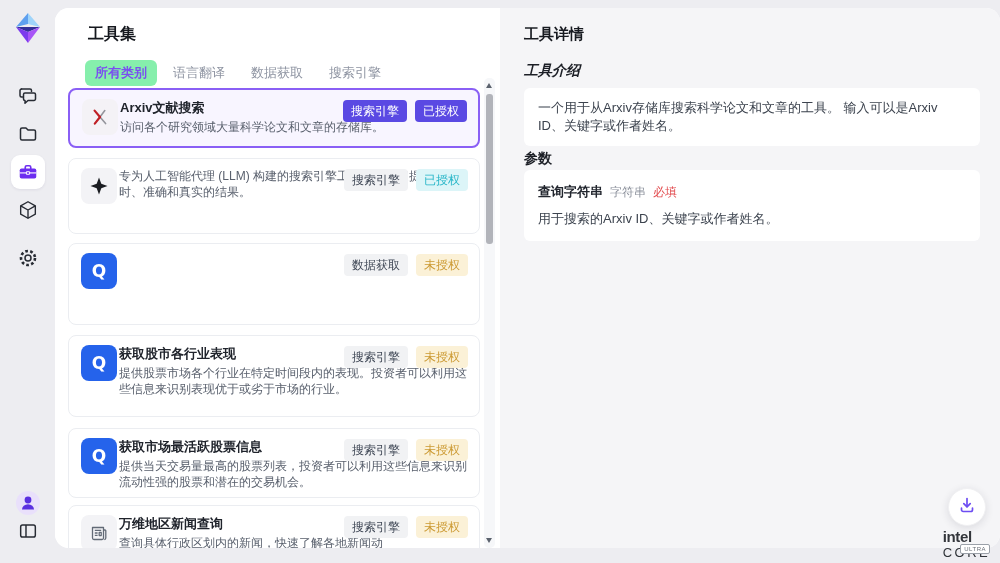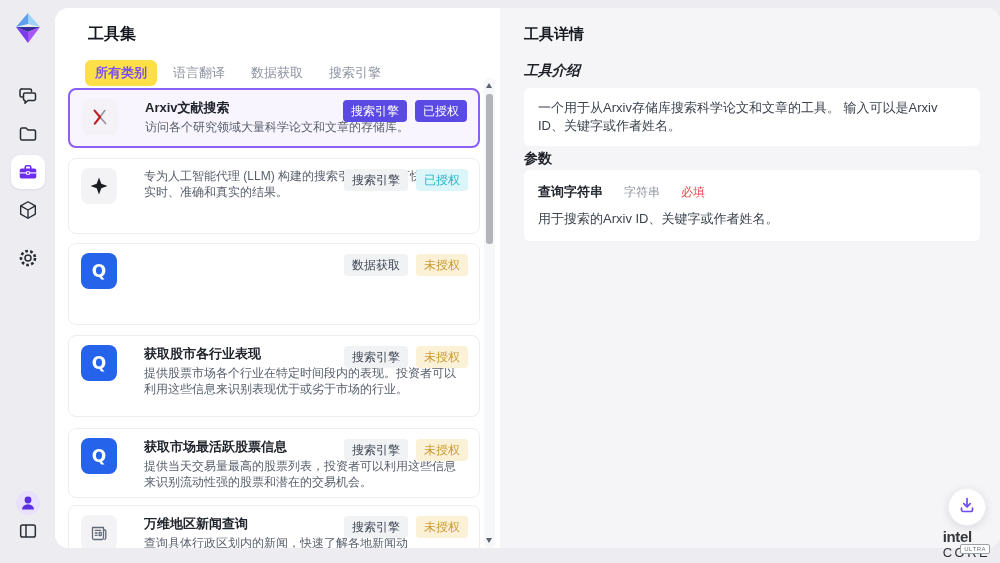--- a/index.html
+++ b/index.html
@@ -15,26 +15,26 @@
   .rail svg { display:block; }
 
   
   .window { position:absolute; left:55px; top:8px; width:945px; height:540px; border-radius:14px; background:#ffffff; overflow:visible; }
 
   
   .list-panel { position:absolute; left:0; top:0; width:445px; height:540px; background:#ffffff; border-radius:14px 0 0 14px; overflow:hidden; }
   .lp-title { position:absolute; left:33px; top:16px; font-size:16px; font-weight:700; color:#15181e; }
   .tabs { position:absolute; left:30px; top:52px; display:flex; align-items:center; gap:6px; }
   .tab { font-size:13px; color:#8d93a1; padding:4px 10px; border-radius:6px; cursor:pointer; white-space:nowrap; }
-  .tab.active { background:#fde047; color:#7a4ff0; font-weight:600; }
+  .tab.active { background:#86efac; color:#7a4ff0; font-weight:600; }
 
   .cards { position:absolute; left:13px; top:80px; width:412px; height:460px; overflow:hidden; }
   .card { position:absolute; left:0; width:412px; background:#ffffff; border:1px solid #ebedf1; border-radius:8px; padding:9px 12px; overflow:hidden; }
   .card.sel { border:2px solid #8a5ff5; background:#f8f5ff; }
-  .card-row { display:flex; gap:27px; }
+  .card-row { display:flex; gap:2px; }
   .ticon { flex:0 0 36px; width:36px; height:36px; border-radius:8px; display:flex; align-items:center; justify-content:center; background:#f3f3f6; }
   .ticon.qblue { background:#2563eb; }
   .ticon.qblue .qg { color:#fff; font-weight:700; font-size:17px; font-family:"DejaVu Sans",sans-serif; }
   .card-text { flex:1; min-width:0; }
   .card-name { font-size:13px; font-weight:700; color:#20242c; line-height:17px; margin-bottom:3px; }
   .card-desc { font-size:12px; color:#59606d; line-height:16px; }
   .badges { position:absolute; top:10px; right:11px; display:flex; gap:8px; }
   .badge { font-size:12px; line-height:16px; padding:3px 8px; border-radius:4px; white-space:nowrap; }
   .b-solid { background:#5a49e3; color:#ffffff; }
   .b-gray { background:#f1f2f4; color:#414957; }
@@ -50,21 +50,21 @@
 
   
   .detail-panel { position:absolute; left:445px; top:0; width:500px; height:540px; background:#f5f5f7; border-radius:0 14px 14px 0; }
   .dp-title { position:absolute; left:24px; top:17px; font-size:15px; font-weight:700; color:#171a20; }
   .dp-h2 { position:absolute; left:24px; font-size:14px; font-weight:700; color:#1c1f26; }
   .dp-h2.intro { top:54px;font-style:italic; }
   .dp-h2.params { top:142px; }
   .dp-box { position:absolute; left:24px; right:20px; background:#ffffff; border-radius:6px; }
   .intro-box { top:80px; padding:11px 14px; font-size:13px; color:#3c434e; line-height:18px; }
   .param-box { top:162px; padding:13px 14px; }
-  .param-head { display:flex; align-items:baseline; gap:21px; margin-bottom:9px; }
+  .param-head { display:flex; align-items:baseline; gap:7px; margin-bottom:9px; }
   .param-name { font-size:13px; font-weight:700; color:#22262e; }
   .param-type { font-size:12px; color:#8a8f9a; }
   .param-req { font-size:12px; color:#e24c4f; }
   .param-desc { font-size:13px; color:#3c434e; }
 
   
   .dl-btn { position:absolute; right:14px; bottom:22px; width:38px; height:38px; border-radius:50%; background:#ffffff; border:1px solid #f0f0f2; box-shadow:0 2px 8px rgba(30,30,60,.12); display:flex; align-items:center; justify-content:center; cursor:pointer; }
   .intel-logo { position:absolute; right:10px; bottom:-6px; height:26px; display:flex; align-items:baseline;flex-direction:column; }
   .intel-word { font-size:15px; font-weight:600; color:#33363b; letter-spacing:-0.4px; }
   .core-word { font-size:13px; font-weight:400; color:#2f3338; letter-spacing:2.4px; text-transform:uppercase; margin-left:4px; }

